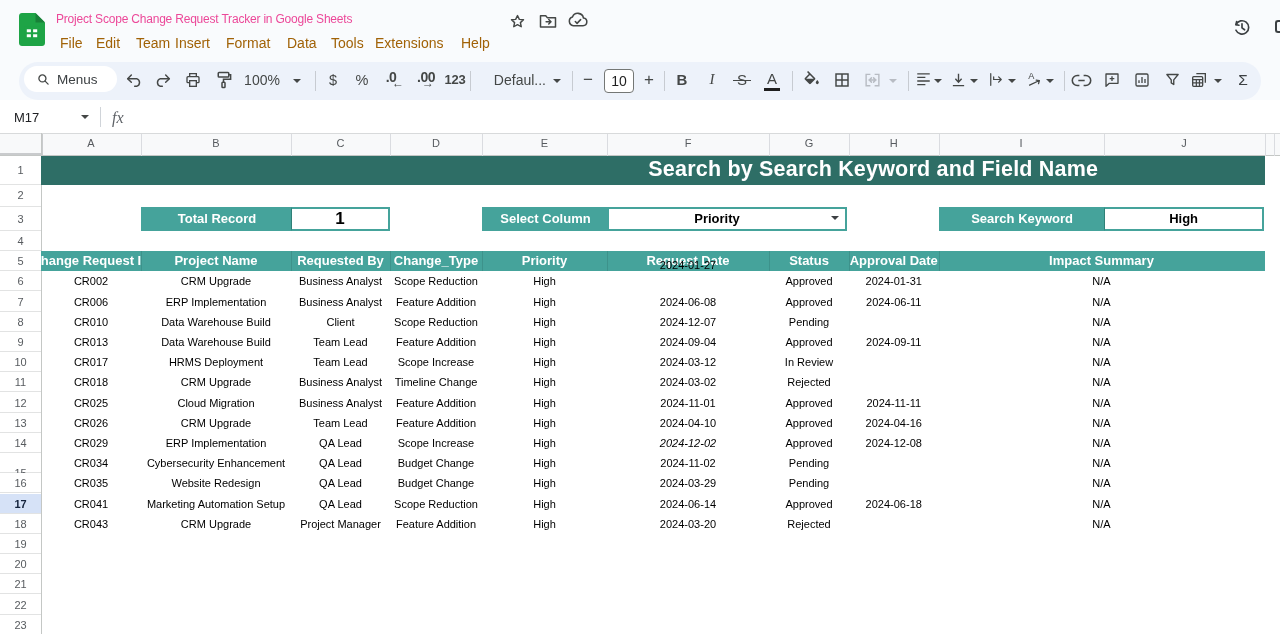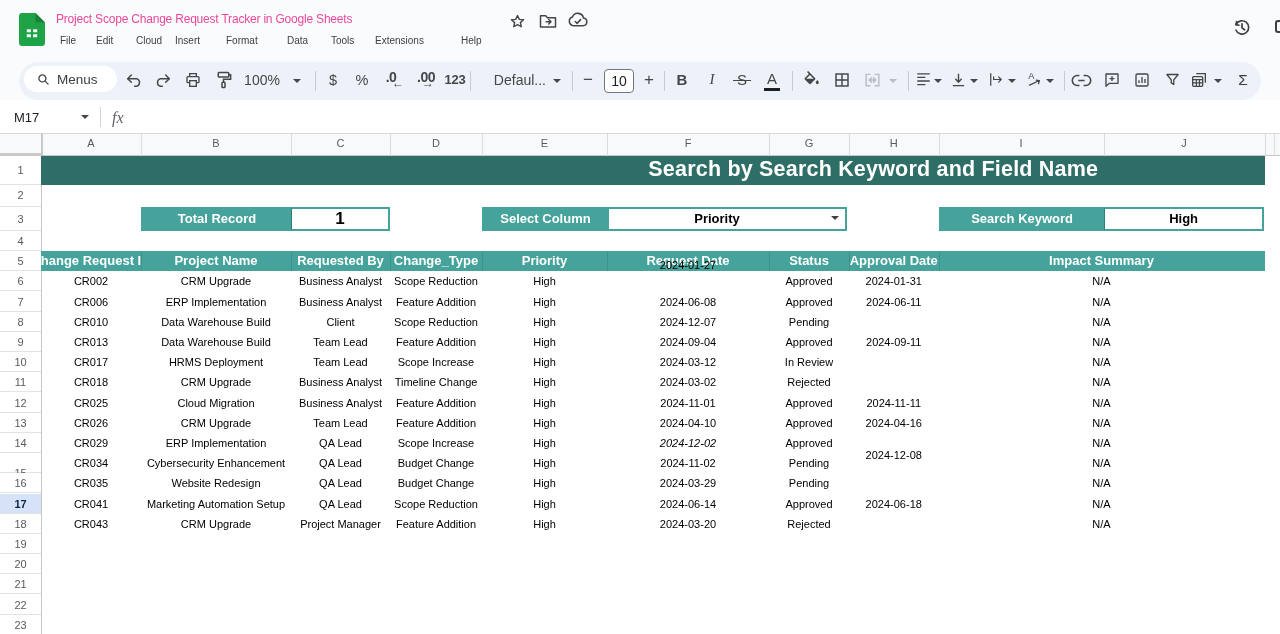--- a/index.html
+++ b/index.html
@@ -1,21 +1,21 @@
 <!DOCTYPE html>
 <html><head><meta charset="utf-8"><style>
 *{margin:0;padding:0;box-sizing:border-box}
 html,body{width:1280px;height:634px;overflow:hidden}
 body{font-family:"Liberation Sans",sans-serif;background:#fff;position:relative}
 .abs{position:absolute}
 .d{position:absolute;font-size:11px;color:#000;text-align:center;white-space:nowrap;overflow:hidden}
 .hd{position:absolute;font-size:13px;font-weight:bold;color:#fff;text-align:center;white-space:nowrap;overflow:hidden}
 .colL{position:absolute;font-size:11px;color:#575b5f;text-align:center}
 .rowN{position:absolute;font-size:11px;color:#575b5f;text-align:center}
-.mi{position:absolute;font-size:10px;color:#404040}
+.mi{position:absolute;font-size:14px;color:#a16207}
 .ti{position:absolute;font-size:14px;color:#444746;text-align:center}
 .tdiv{position:absolute;width:1px;height:20px;top:71px;background:#c7cbd1}
 .caret{position:absolute;width:0;height:0;border-left:4px solid transparent;border-right:4px solid transparent;border-top:4.5px solid #444746}
 svg{position:absolute;overflow:visible}
 </style></head><body>
 
 <div class="abs" style="left:0;top:0;width:1280px;height:133px;background:#f9fbfd"></div>
 <svg style="left:19px;top:13px" width="26" height="33" viewBox="0 0 26 33">
 <path d="M16.5 0 H3 C1.3 0 0 1.3 0 3 v27 c0 1.7 1.3 3 3 3 h20 c1.7 0 3-1.3 3-3 V9.5 Z" fill="#1ea446"></path>
 <path d="M16.5 0 L26 9.5 H16.5 Z" fill="#188038"></path>
@@ -36,21 +36,21 @@
 <path d="M9.5 12.2 l2.3 2.3 4.6-4.8" stroke-linecap="round" stroke-linejoin="round"></path>
   </svg>
 <svg style="left:1232px;top:17px" width="20" height="20" viewBox="0 0 24 24" fill="none" stroke="#3c4043" stroke-width="2">
 <path d="M4.75 9.12 A 8 8 0 1 1 4.75 15.88" stroke-linecap="round"></path>
 <path d="M8.3 9.9 4.75 9.12 5.5 5.6" stroke-linecap="round" stroke-linejoin="round"></path>
 <path d="M12 8.2 v4.8 l3.1 2.3" stroke-linecap="round" stroke-linejoin="round"></path>
   </svg>
 <div class="abs" style="left:1275px;top:20px;width:7px;height:13px;border:2px solid #3c4043;border-right:none;border-radius:3px 0 0 3px"></div>
 <div class="mi" style="left:60px;top:35px">File</div>
 <div class="mi" style="left:96px;top:35px">Edit</div>
-<div class="mi" style="left:136px;top:35px">Cloud</div>
+<div class="mi" style="left:136px;top:35px">Team</div>
 <div class="mi" style="left:175px;top:35px">Insert</div>
 <div class="mi" style="left:226px;top:35px">Format</div>
 <div class="mi" style="left:287px;top:35px">Data</div>
 <div class="mi" style="left:331px;top:35px">Tools</div>
 <div class="mi" style="left:375px;top:35px">Extensions</div>
 <div class="mi" style="left:461px;top:35px">Help</div>
 <div class="abs" style="left:19px;top:62px;width:1242px;height:38px;background:#edf2fa;border-radius:19px"></div>
 <div class="abs" style="left:24px;top:66px;width:93px;height:26px;background:#fff;border-radius:13px"></div>
 <svg style="left:37px;top:73px" width="13" height="13" viewBox="0 0 24 24" fill="none" stroke="#444746" stroke-width="2.4">
 <circle cx="10" cy="10" r="6.5"></circle>
@@ -328,21 +328,21 @@
 <div class="d" style="left:769.0px;top:412.7px;width:80.0px;height:20.2px;line-height:20.2px;">Approved</div>
 <div class="d" style="left:849.0px;top:412.7px;width:89.5px;height:20.2px;line-height:20.2px;">2024-04-16</div>
 <div class="d" style="left:938.5px;top:412.7px;width:326.0px;height:20.2px;line-height:20.2px;">N/A</div>
 <div class="d" style="left:41.0px;top:432.9px;width:100.0px;height:20.2px;line-height:20.2px;">CR029</div>
 <div class="d" style="left:141.0px;top:432.9px;width:150.0px;height:20.2px;line-height:20.2px;">ERP Implementation</div>
 <div class="d" style="left:291.0px;top:432.9px;width:99.0px;height:20.2px;line-height:20.2px;">QA Lead</div>
 <div class="d" style="left:390.0px;top:432.9px;width:92.0px;height:20.2px;line-height:20.2px;">Scope Increase</div>
 <div class="d" style="left:482.0px;top:432.9px;width:125.0px;height:20.2px;line-height:20.2px;">High</div>
 <div class="d" style="left:607.0px;top:432.9px;width:162.0px;height:20.2px;line-height:20.2px;font-style:italic;">2024-12-02</div>
 <div class="d" style="left:769.0px;top:432.9px;width:80.0px;height:20.2px;line-height:20.2px;">Approved</div>
-<div class="d" style="left:849.0px;top:432.9px;width:89.5px;height:20.2px;line-height:20.2px;margin-top:12px;">2024-12-08</div>
+<div class="d" style="left:849.0px;top:432.9px;width:89.5px;height:20.2px;line-height:20.2px;">2024-12-08</div>
 <div class="d" style="left:938.5px;top:432.9px;width:326.0px;height:20.2px;line-height:20.2px;">N/A</div>
 <div class="d" style="left:41.0px;top:453.1px;width:100.0px;height:20.2px;line-height:20.2px;">CR034</div>
 <div class="d" style="left:141.0px;top:453.1px;width:150.0px;height:20.2px;line-height:20.2px;">Cybersecurity Enhancement</div>
 <div class="d" style="left:291.0px;top:453.1px;width:99.0px;height:20.2px;line-height:20.2px;">QA Lead</div>
 <div class="d" style="left:390.0px;top:453.1px;width:92.0px;height:20.2px;line-height:20.2px;">Budget Change</div>
 <div class="d" style="left:482.0px;top:453.1px;width:125.0px;height:20.2px;line-height:20.2px;">High</div>
 <div class="d" style="left:607.0px;top:453.1px;width:162.0px;height:20.2px;line-height:20.2px;text-align:center;">2024-11-02</div>
 <div class="d" style="left:769.0px;top:453.1px;width:80.0px;height:20.2px;line-height:20.2px;">Pending</div>
 <div class="d" style="left:938.5px;top:453.1px;width:326.0px;height:20.2px;line-height:20.2px;">N/A</div>
 <div class="d" style="left:41.0px;top:473.3px;width:100.0px;height:20.2px;line-height:20.2px;">CR035</div>

